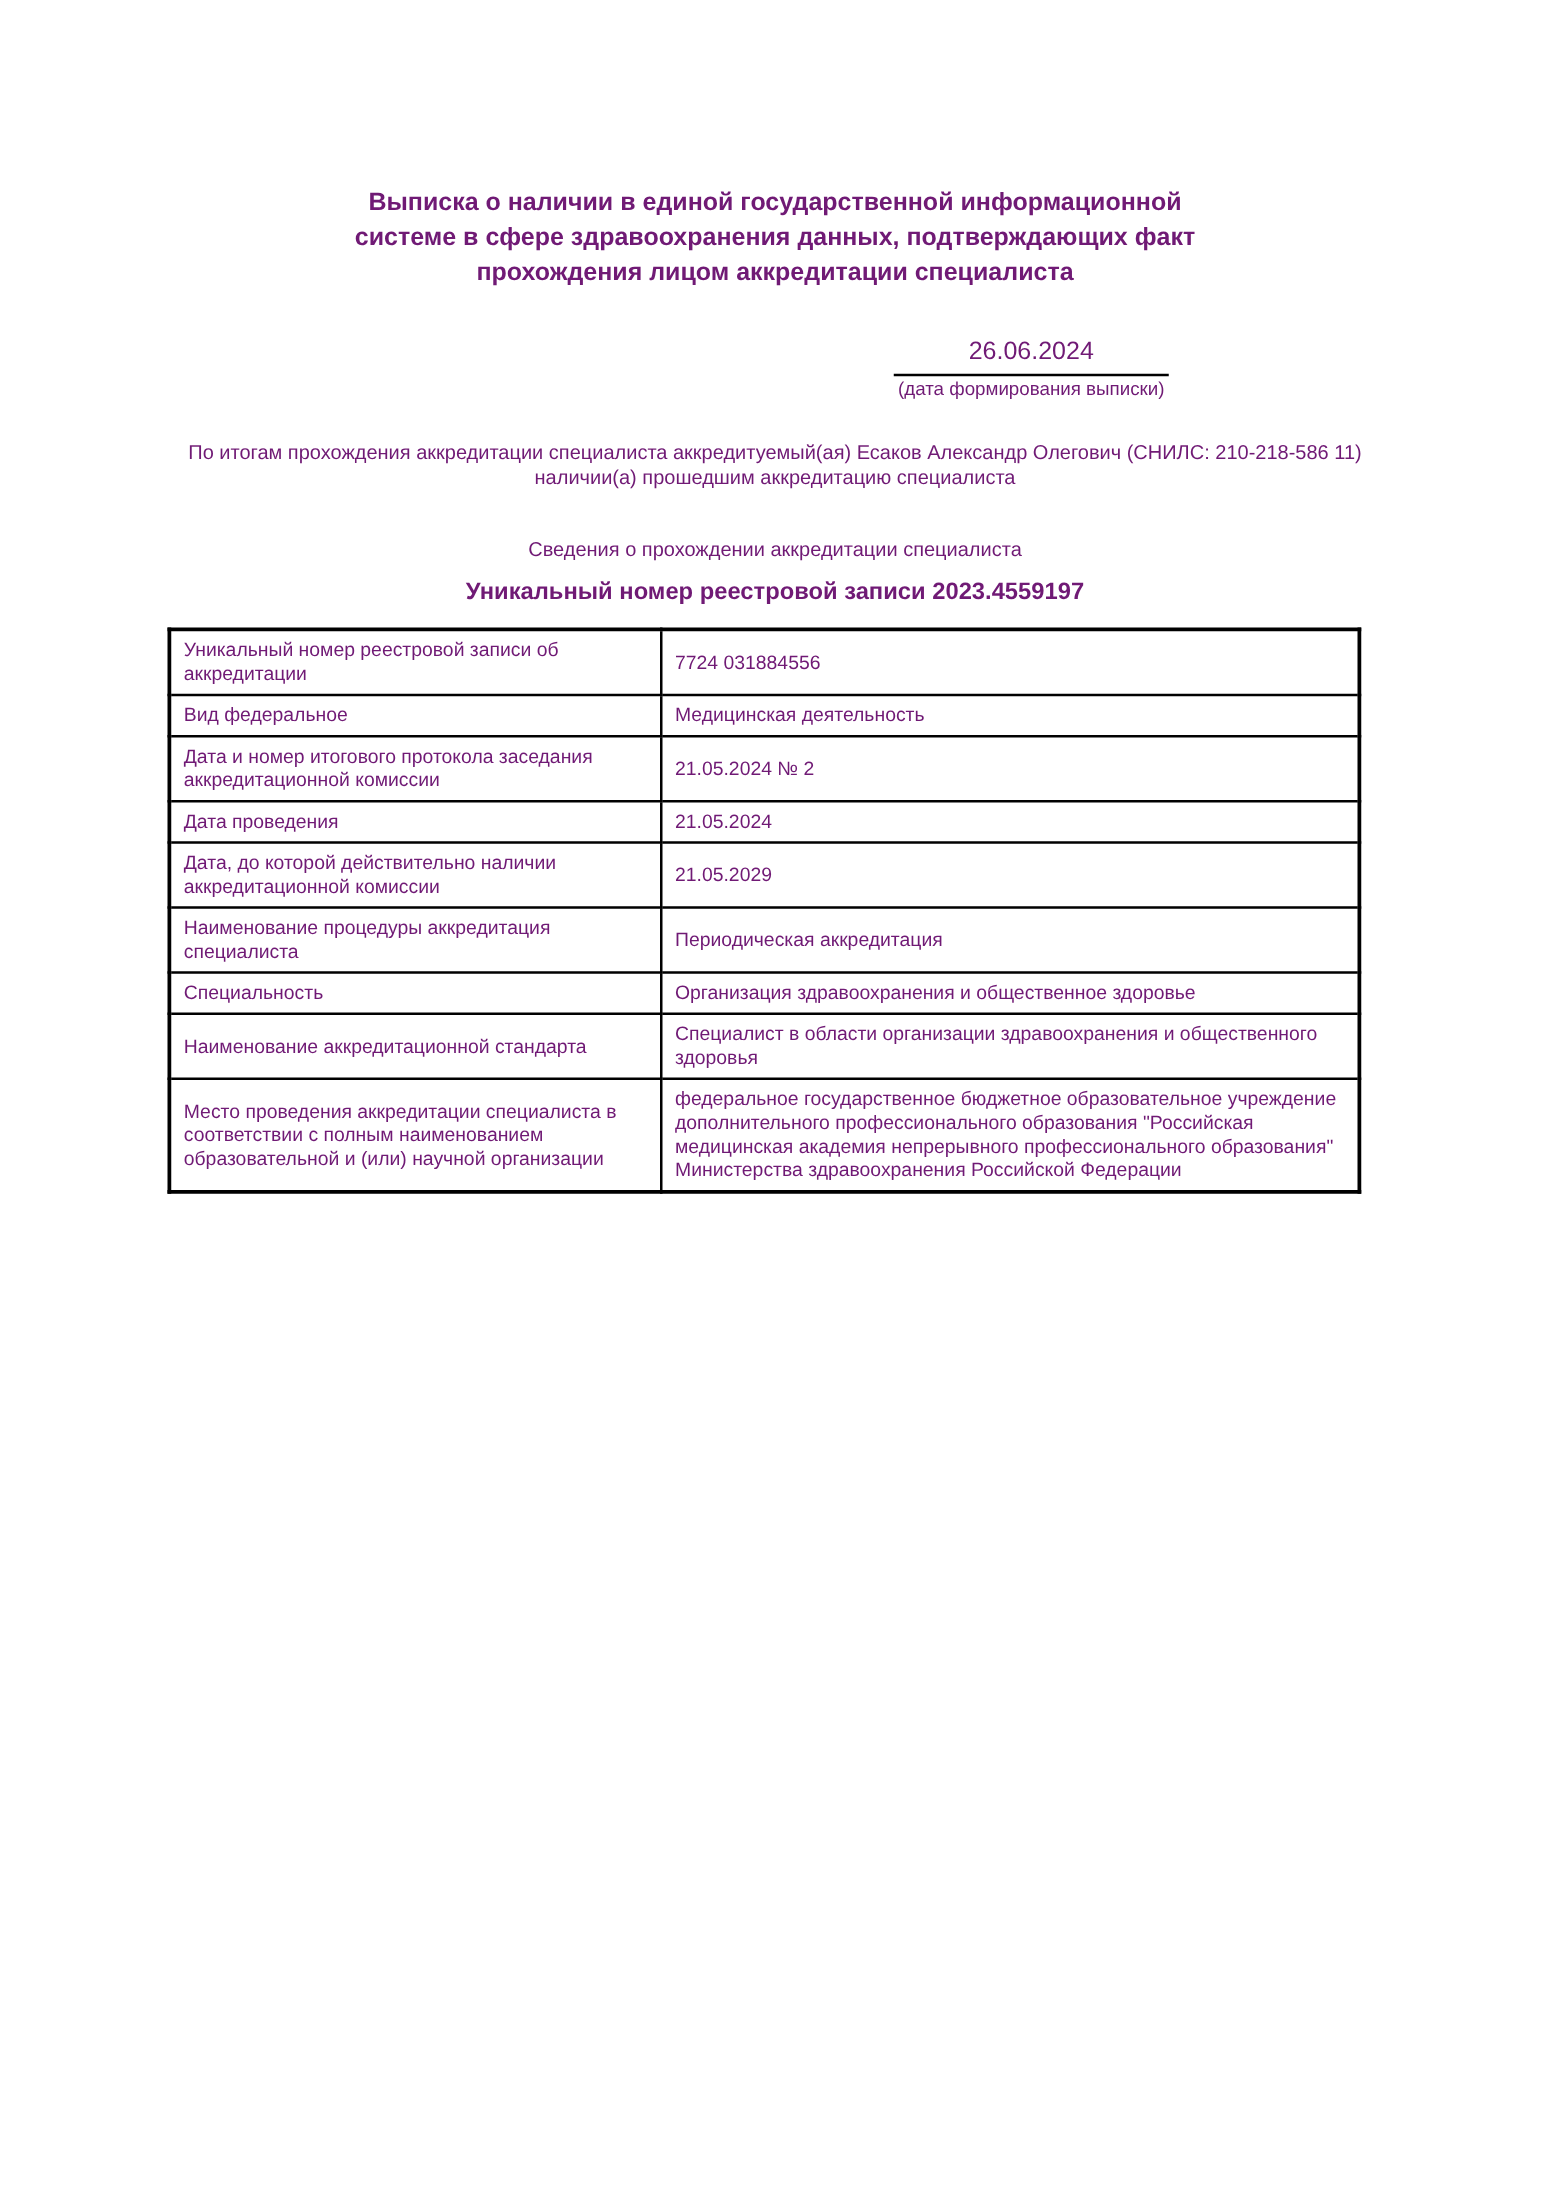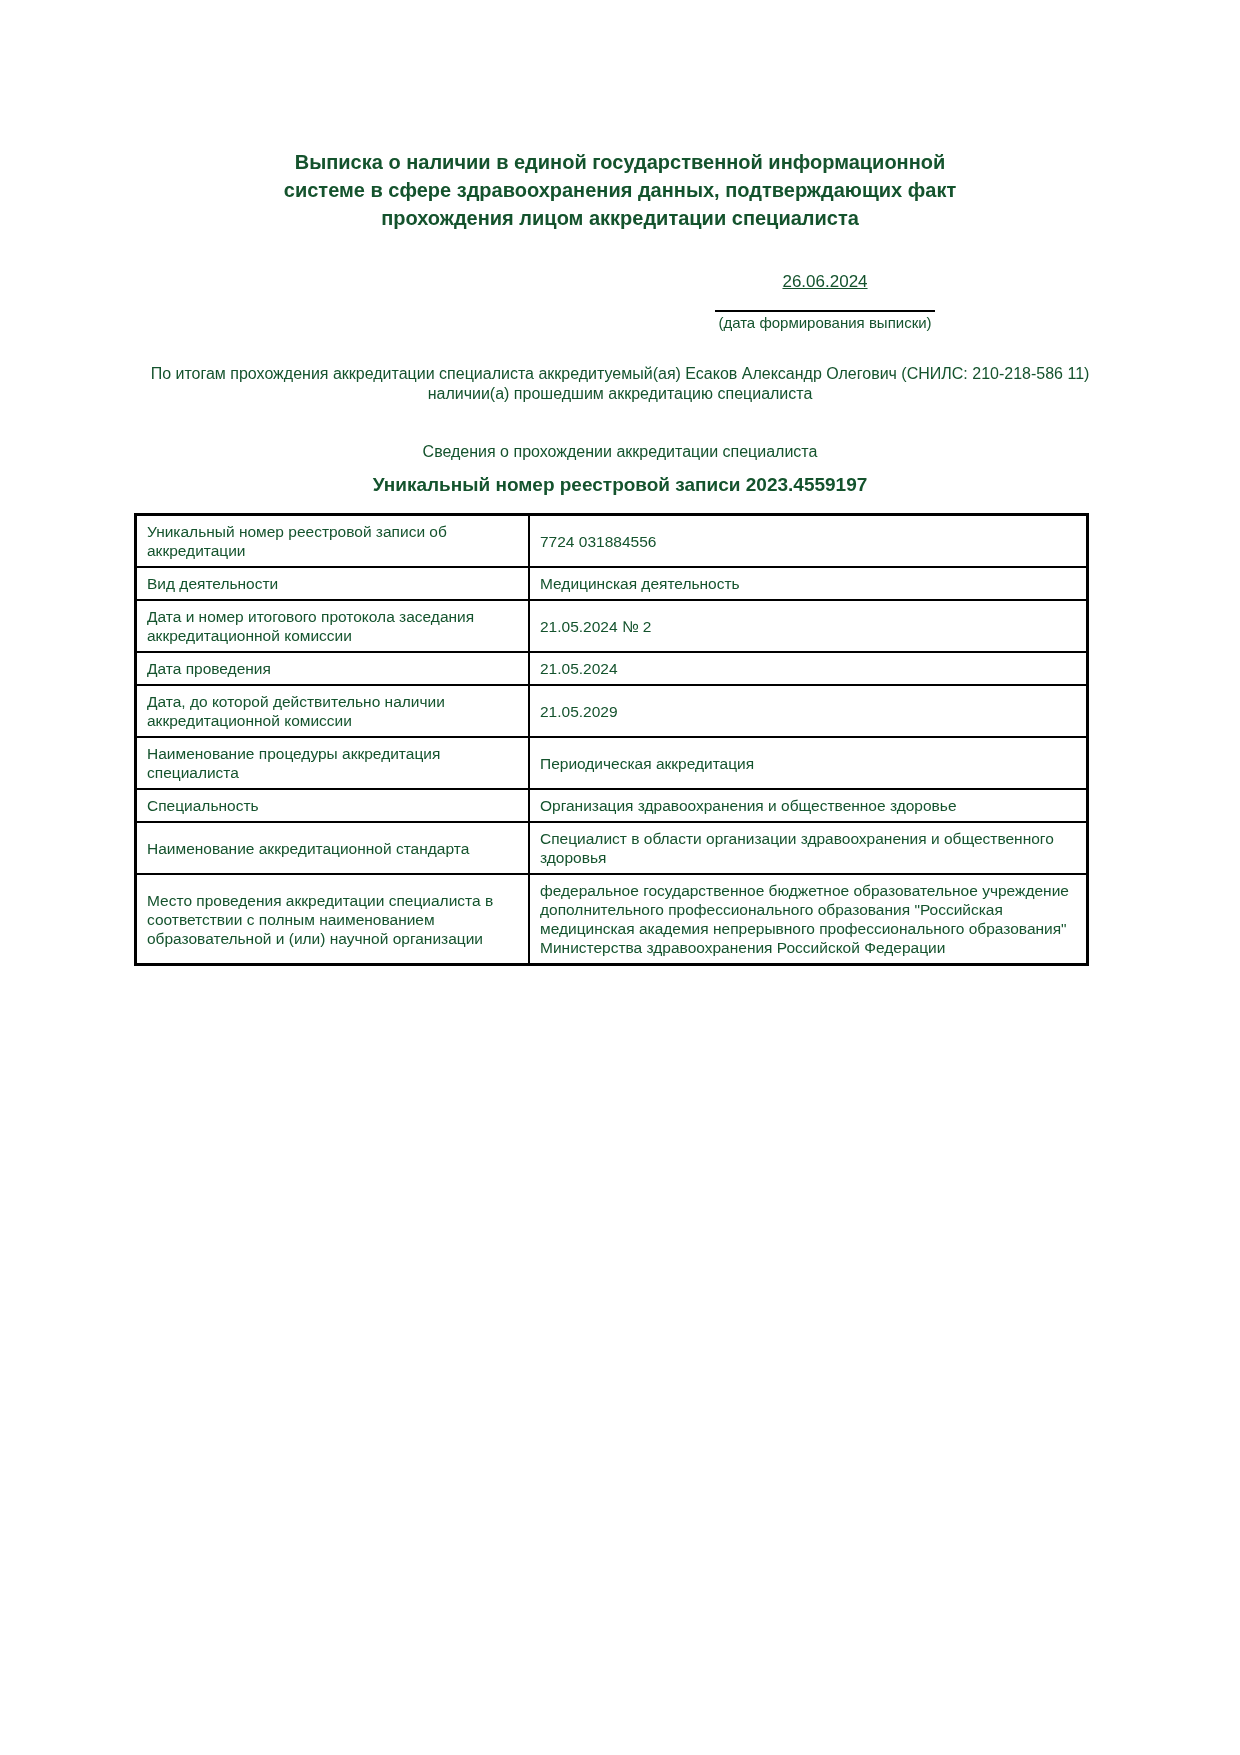--- a/index.html
+++ b/index.html
@@ -5,43 +5,42 @@
   html, body {
     margin: 0;
     padding: 0;
     background: #ffffff;
   }
   .page {
     position: relative;
     width: 1240px;
     height: 1755px;
     background: #ffffff;
-    color: #14532d;
+    color: #701a75;
     font-family: "Liberation Sans", sans-serif;
     overflow: hidden;
     box-sizing: border-box;
     padding-top: 148px;
   }
   .title {
     text-align: center;
     font-size: 20px;
     font-weight: bold;
     line-height: 28px;
   }
   .date-block {
     width: 220px;
     margin: 40px 0 0 715px;
     text-align: center;
   }
   .date-value {
-    font-size: 17px;
+    font-size: 20px;
     line-height: 19px;
-    padding-bottom: 19px;
+    padding-bottom: 8px;
     border-bottom: 2px solid #000000;
-    text-decoration: underline;
   }
   .date-caption {
     font-size: 15px;
     line-height: 17px;
     margin-top: 2px;
     white-space: nowrap;
   }
   .intro {
     margin-top: 33px;
     text-align: center;
@@ -104,21 +103,21 @@
 
   <div class="registry-heading">Уникальный номер реестровой записи 2023.4559197</div>
 
   <table class="acc-table">
     <tbody>
       <tr>
         <td class="cell-label">Уникальный номер реестровой записи об аккредитации</td>
         <td class="cell-value">7724 031884556</td>
       </tr>
       <tr>
-        <td class="cell-label">Вид деятельности</td>
+        <td class="cell-label">Вид федеральное</td>
         <td class="cell-value">Медицинская деятельность</td>
       </tr>
       <tr>
         <td class="cell-label">Дата и номер итогового протокола заседания аккредитационной комиссии</td>
         <td class="cell-value">21.05.2024 № 2</td>
       </tr>
       <tr>
         <td class="cell-label">Дата проведения</td>
         <td class="cell-value">21.05.2024</td>
       </tr>

